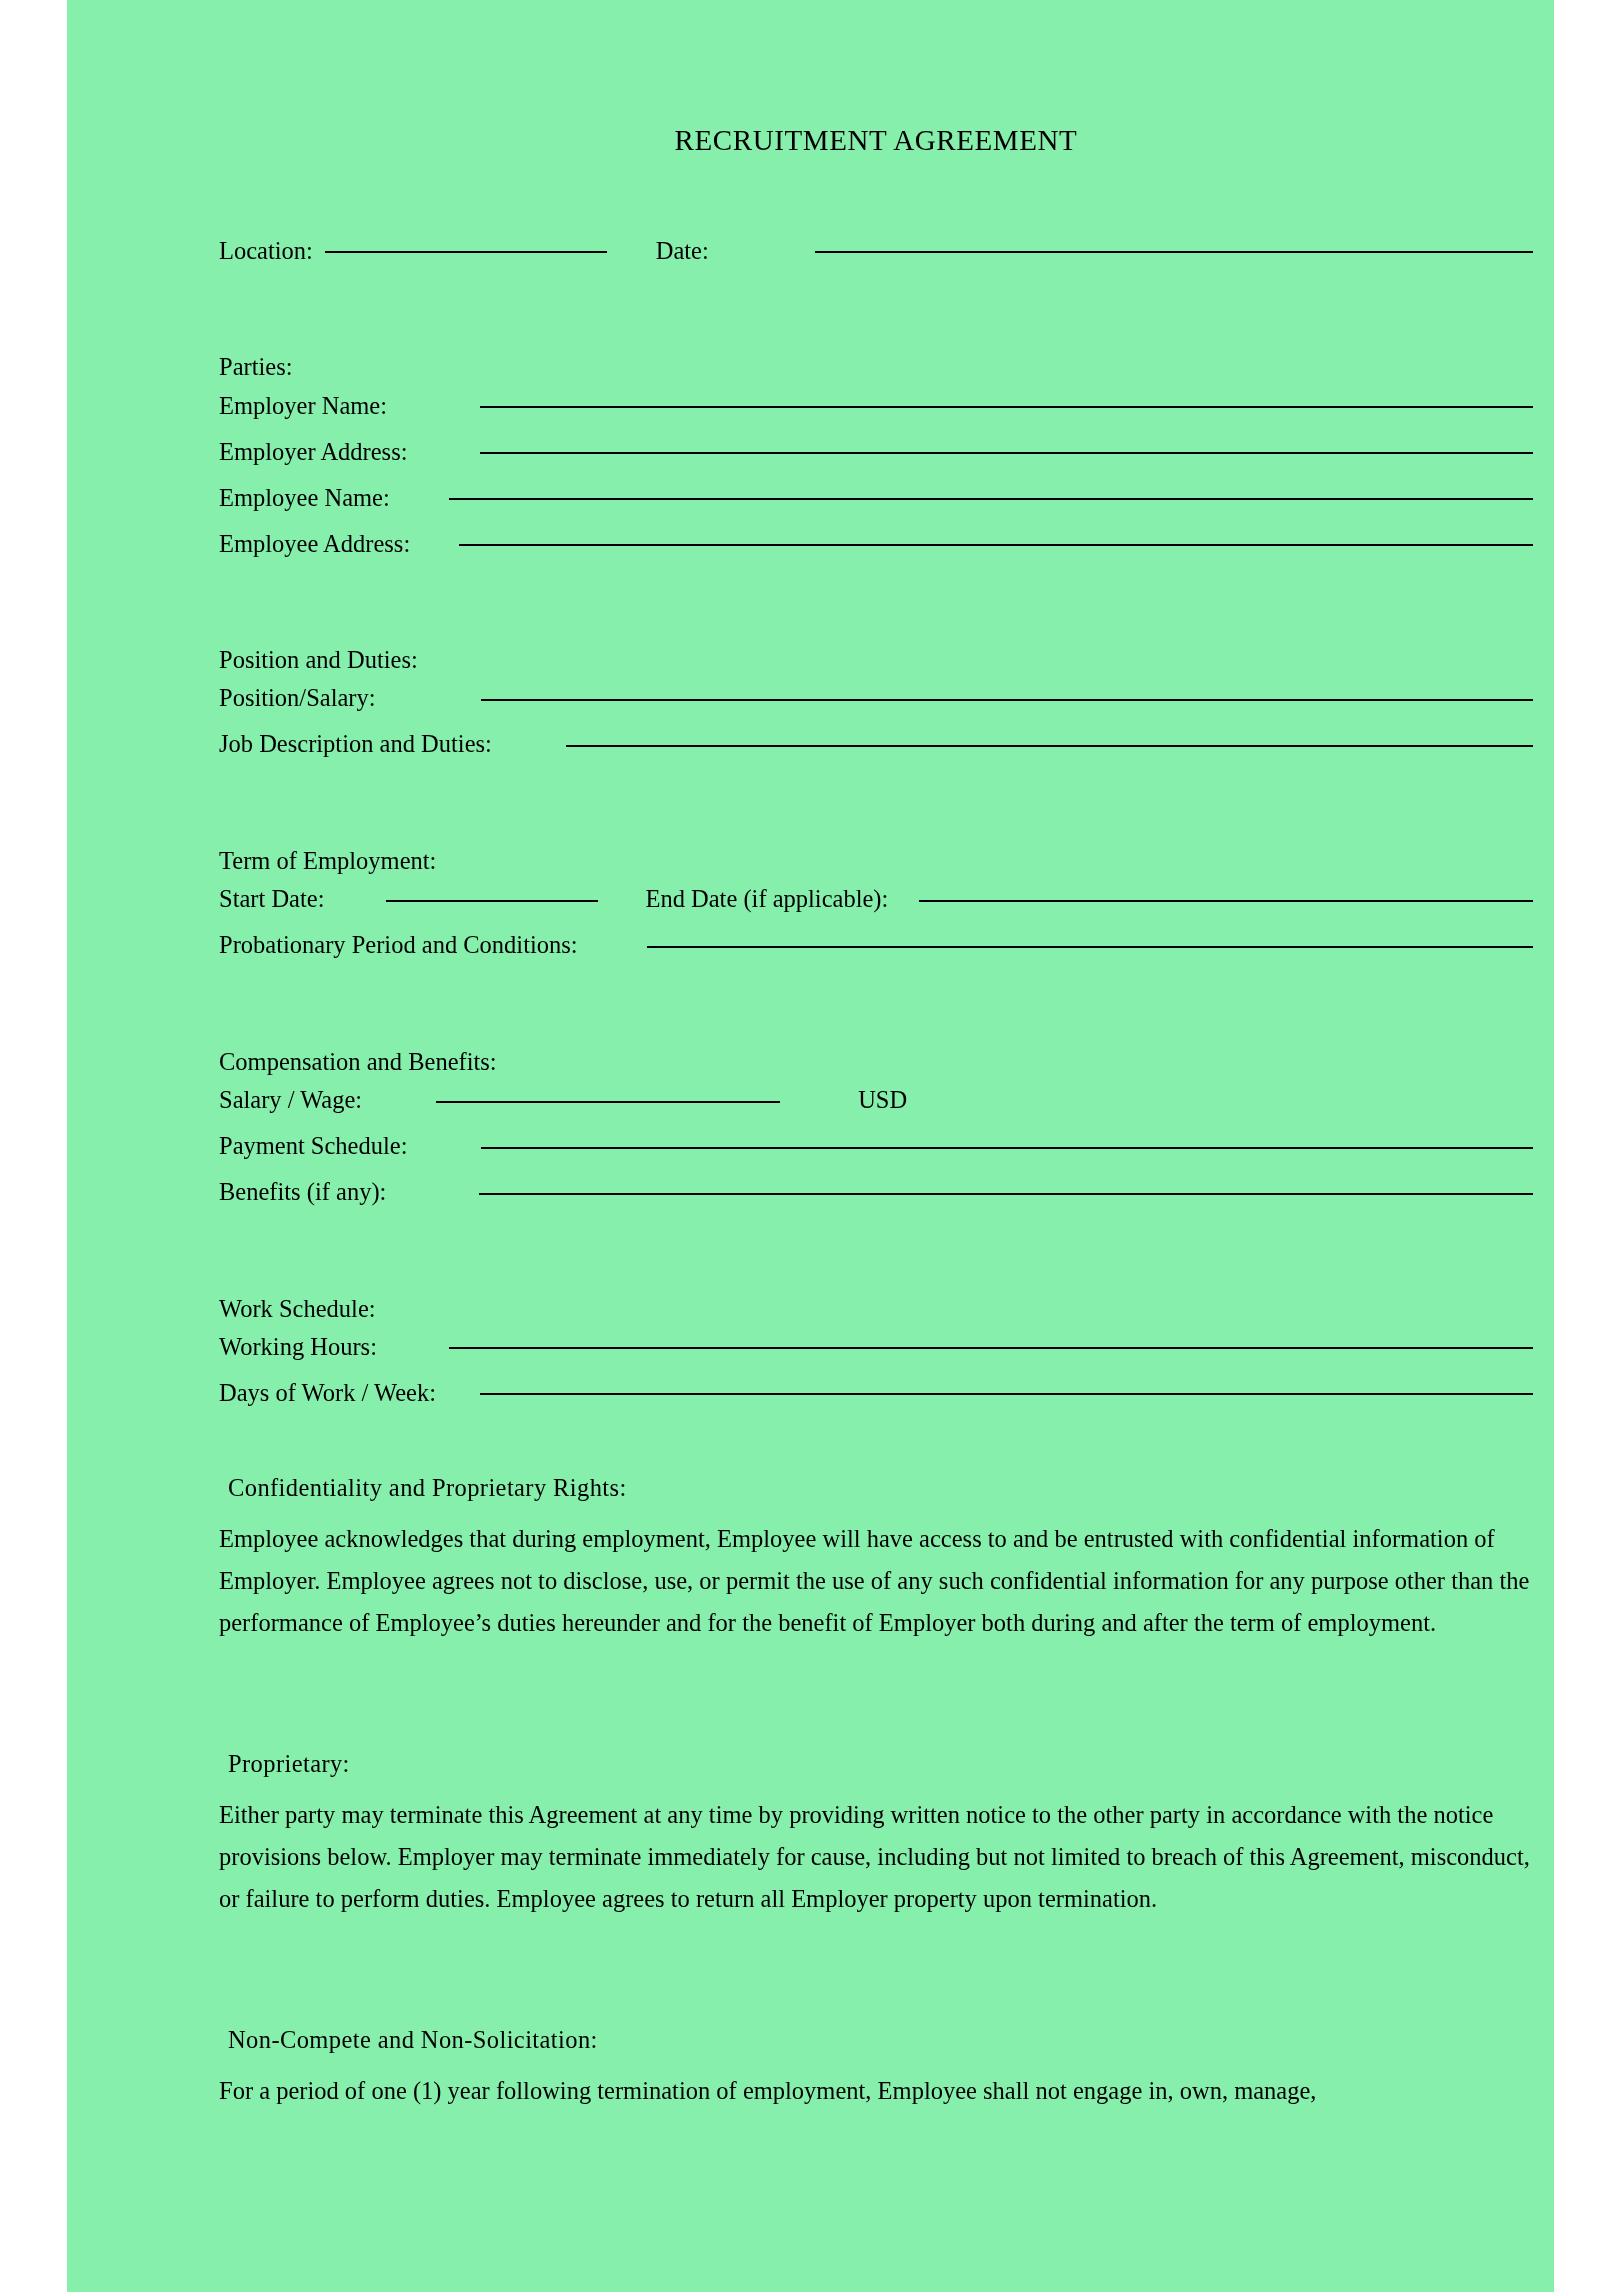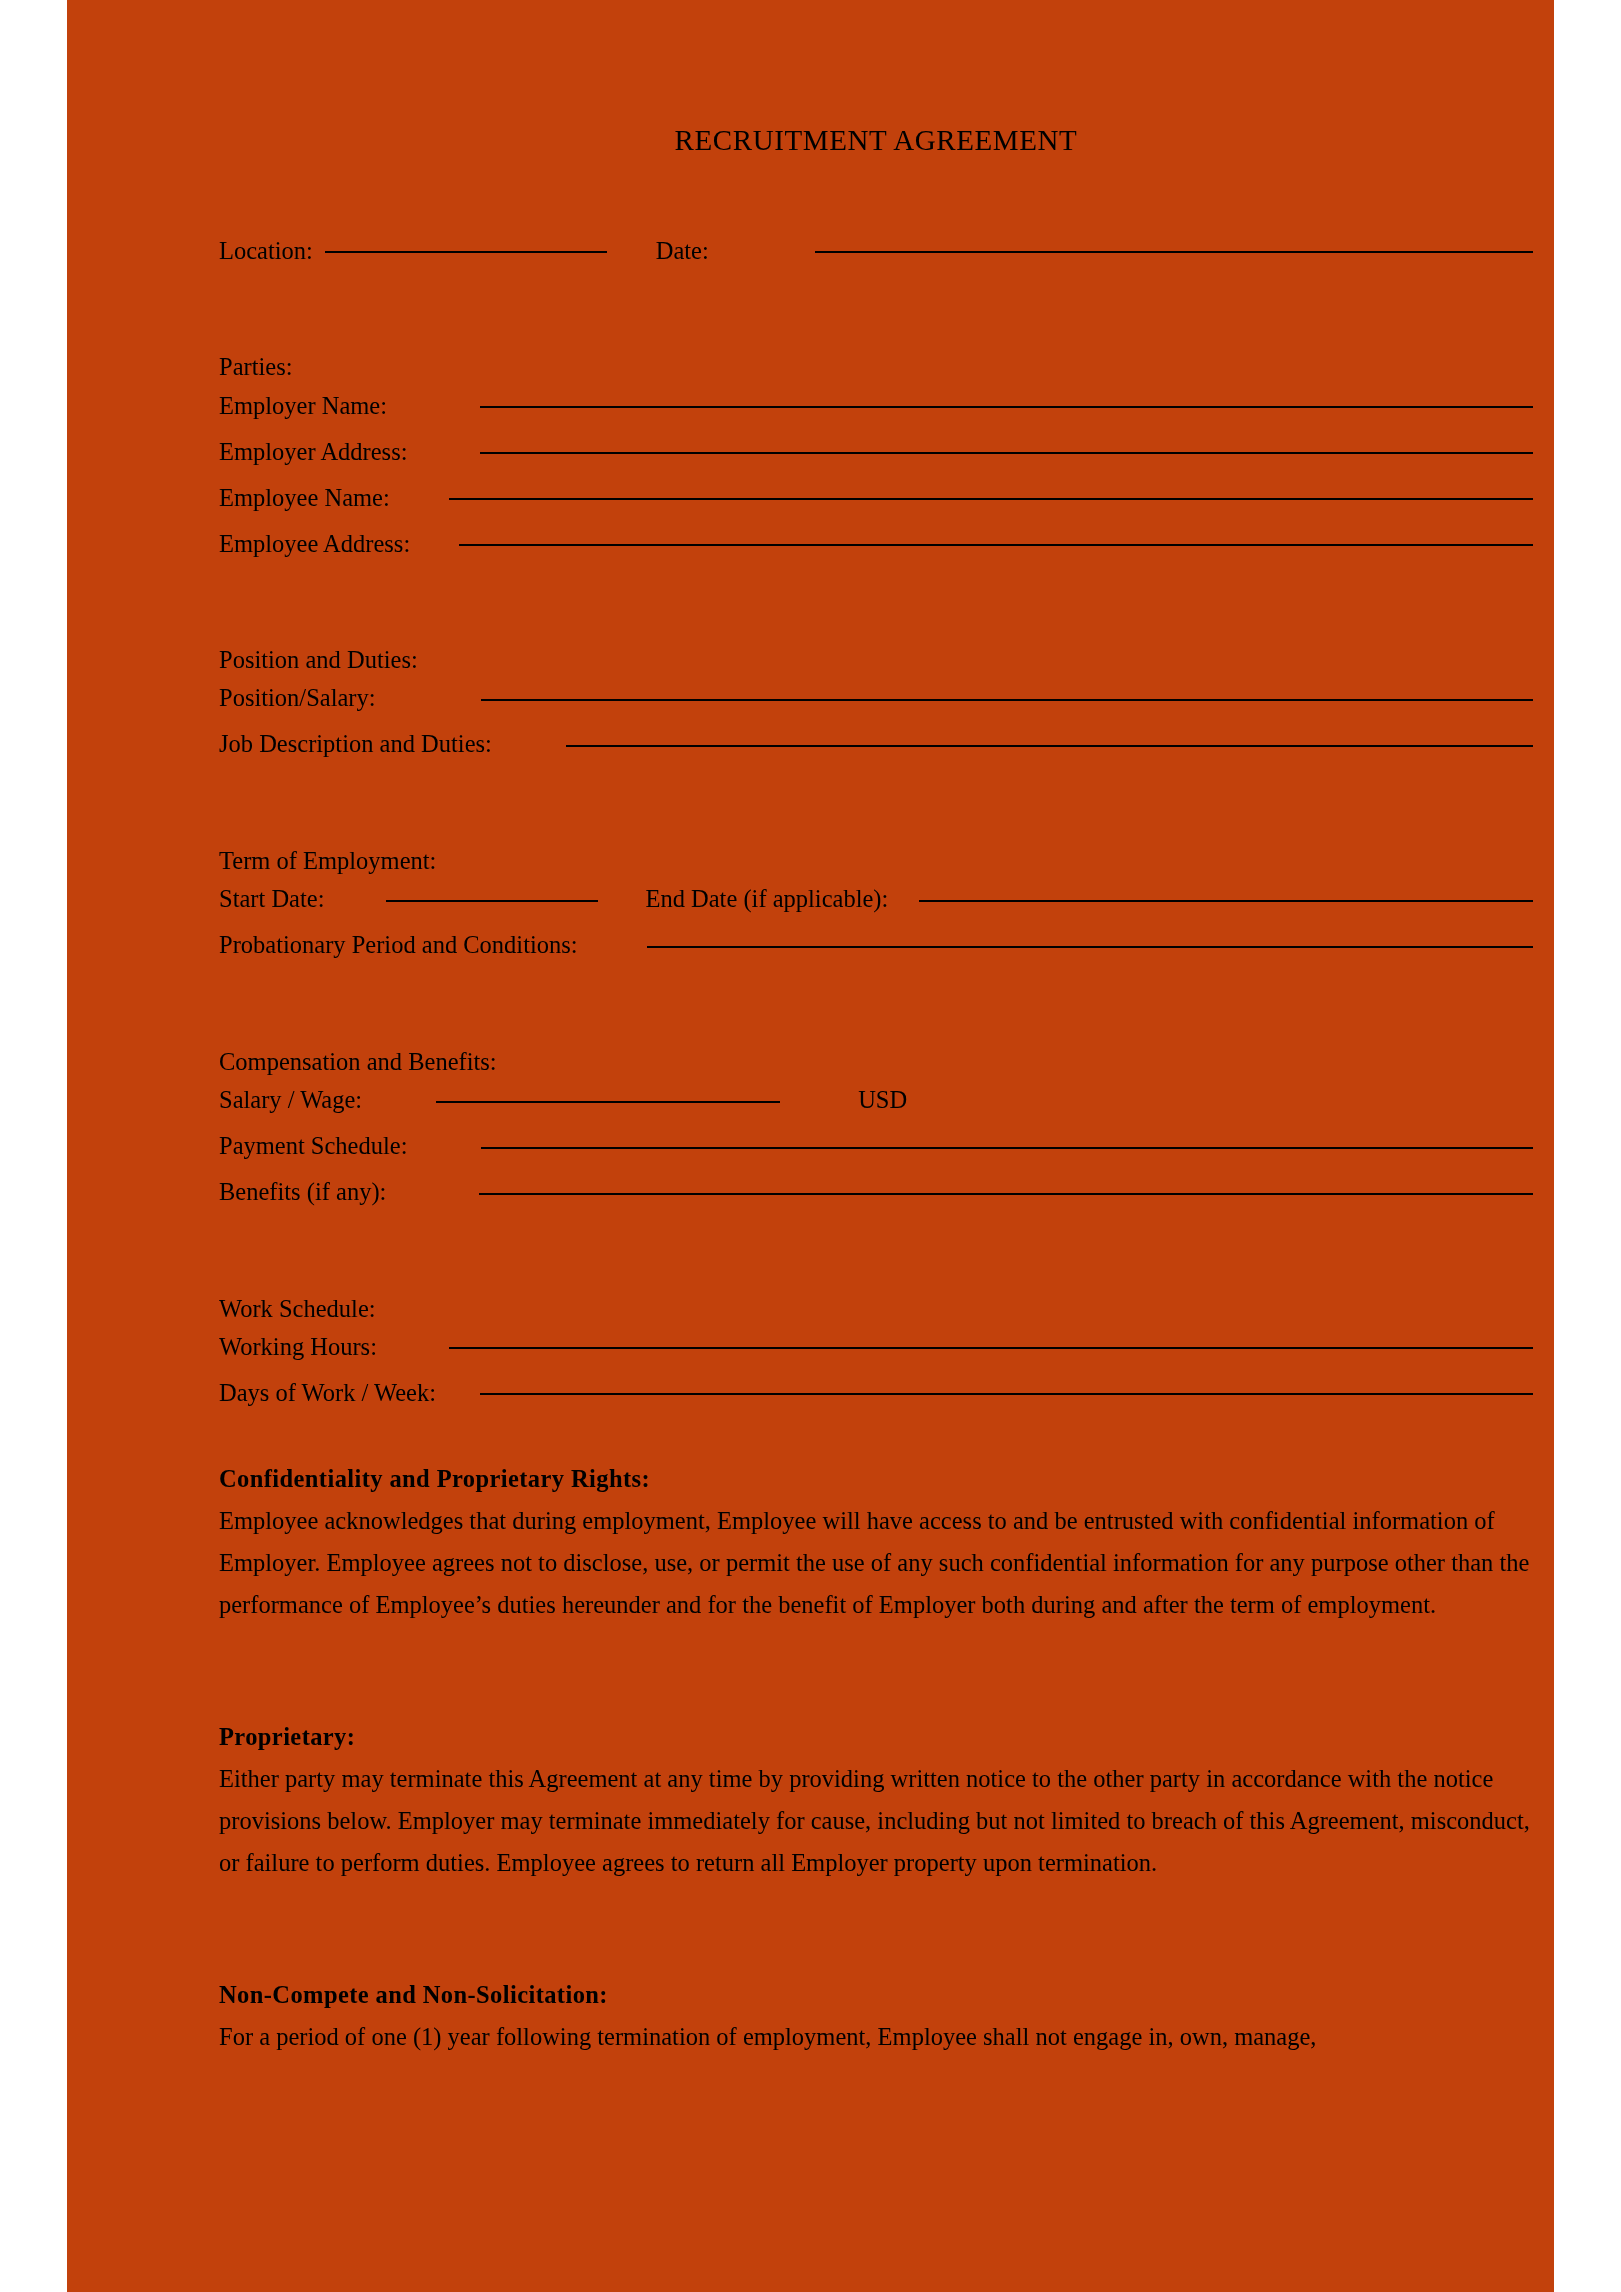--- a/index.html
+++ b/index.html
@@ -8,21 +8,21 @@
     background: #ffffff;
   }
   body {
     font-family: "Liberation Serif", "DejaVu Serif", serif;
     color: #000000;
   }
   .page {
     position: relative;
     width: 1487px;
     height: 2293px;
-    background: #c2410c;
+    background: #86efac;
     margin: 0 auto;
     overflow: hidden;
   }
   .doc {
     position: absolute;
     left: 152px;
     top: 0;
     width: 1314px; 
   }
 
@@ -84,23 +84,22 @@
   .para {
     font-size: 24.5px;
     line-height: 42px;
     text-align: left;
     width: 1314px;
     margin: 0;
   }
   .para-head {
     font-size: 24.5px;
     line-height: 42px;
-    margin: 0;
+    margin: 9px;
     letter-spacing: 0.4px;
-    font-weight: bold;
   }
   .trailing-unit {
     font-size: 24.5px;
     line-height: 1;
     padding-bottom: 5.9px;
     white-space: nowrap;
   }
 </style>
 </head>
 <body>

